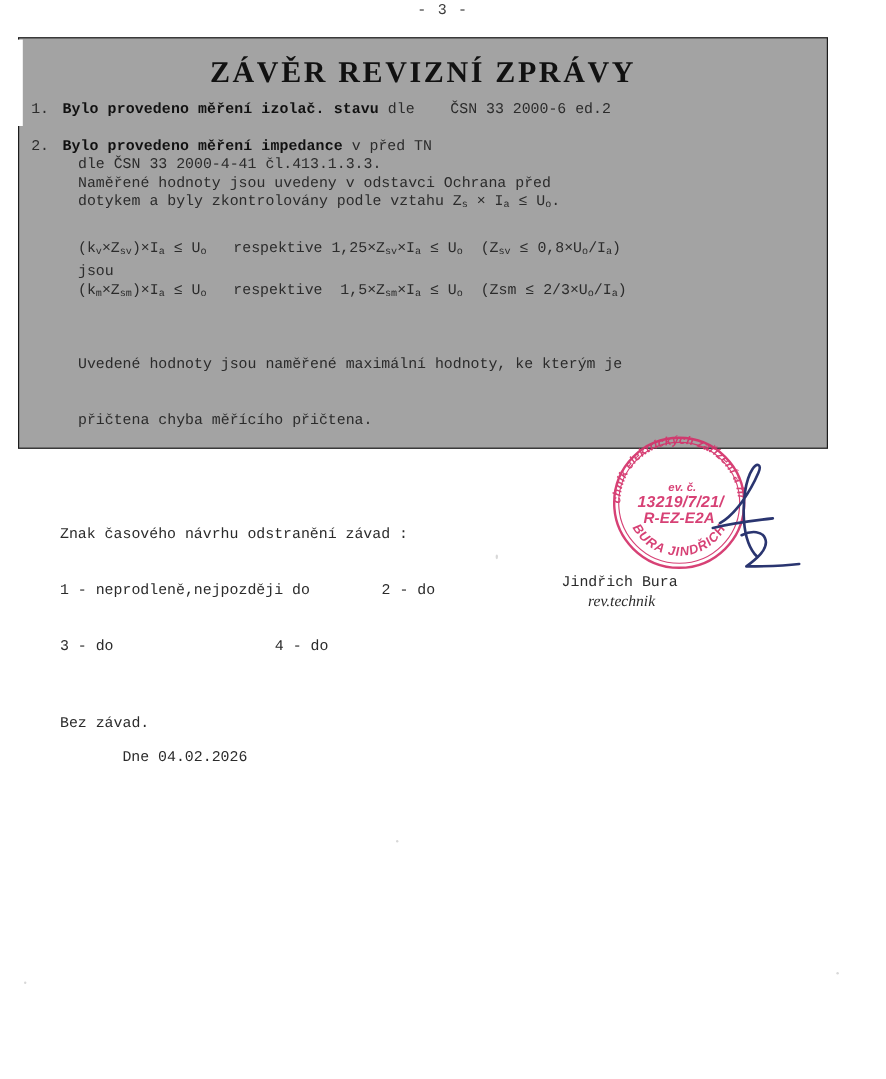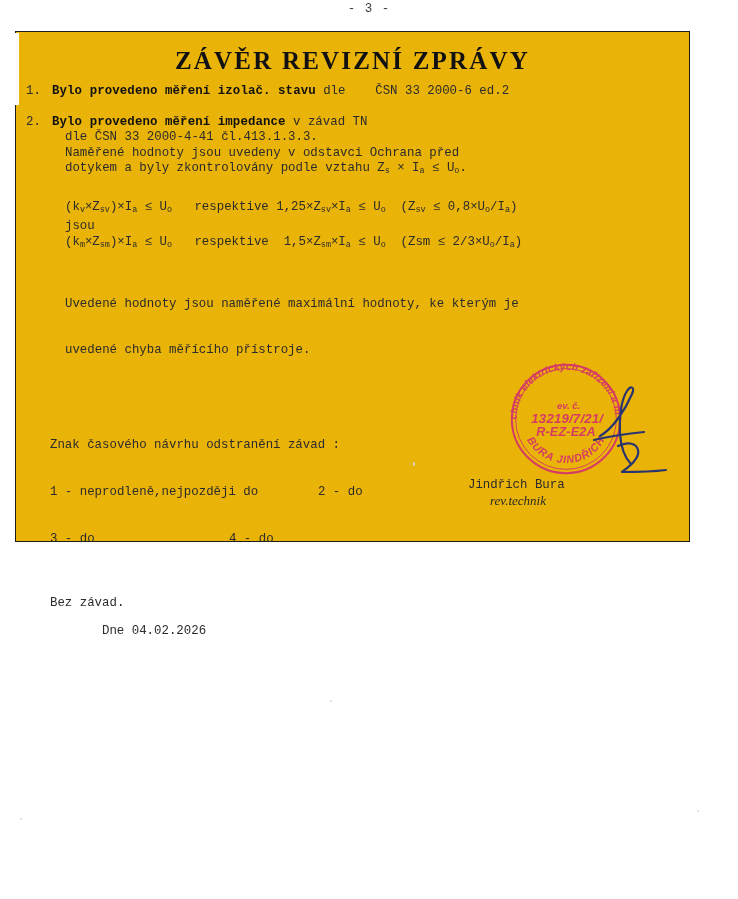--- a/index.html
+++ b/index.html
@@ -30,24 +30,24 @@
     letter-spacing: 1px;
     color: #3a3a3a;
   }
 
   
   .doc-frame {
     position: absolute;
     left: 15px;
     top: 31px;
     width: 675px;
-    height: 511px;
+    height: 343px;
     box-sizing: border-box;
     border: 1.6px solid #1c1c1c;
-    background: #eab308;
+    background: #a3a3a3;
   }
   
   .frame-mask-top {
     position: absolute;
     left: 16px;
     top: 29px;
     width: 29px;
     height: 5px;
     background: #fff;
   }
@@ -185,39 +185,39 @@
 
     <div class="num-item">
       <span class="marker">1.</span>
       <div class="line"><b class="hdr">Bylo provedeno měření izolač. stavu</b><span> dle    ČSN 33 2000-6 ed.2</span></div>
     </div>
 
     <div class="spacer-sm"></div>
 
     <div class="num-item">
       <span class="marker">2.</span>
-      <div class="line"><b class="hdr">Bylo provedeno měření impedance</b><span> v závad TN</span></div>
+      <div class="line"><b class="hdr">Bylo provedeno měření impedance</b><span> v před TN</span></div>
       <div class="line indent">dle ČSN 33 2000-4-41 čl.413.1.3.3.</div>
       <div class="line indent">Naměřené hodnoty jsou uvedeny v odstavci Ochrana před</div>
       <div class="line indent"><span>dotykem a byly zkontrolovány podle vztahu Z<sub>s</sub> × I<sub>a</sub> ≤ U<sub>o</sub>.</span></div>
     </div>
 
     <div class="spacer-md"></div>
 
     <div class="formulas">
       <div class="frow">(k<sub>v</sub>×Z<sub>sv</sub>)×I<sub>a</sub> ≤ U<sub>o</sub>   respektive 1,25×Z<sub>sv</sub>×I<sub>a</sub> ≤ U<sub>o</sub>  (Z<sub>sv</sub> ≤ 0,8×U<sub>o</sub>/I<sub>a</sub>)</div>
       <div class="frow">jsou</div>
       <div class="frow">(k<sub>m</sub>×Z<sub>sm</sub>)×I<sub>a</sub> ≤ U<sub>o</sub>   respektive  1,5×Z<sub>sm</sub>×I<sub>a</sub> ≤ U<sub>o</sub>  (Zsm ≤ 2/3×U<sub>o</sub>/I<sub>a</sub>)</div>
     </div>
 
     <div class="spacer-md"></div>
 
     <div class="para">
       <div>Uvedené hodnoty jsou naměřené maximální hodnoty, ke kterým je</div>
-      <div>uvedené chyba měřícího přístroje.</div>
+      <div>přičtena chyba měřícího přičtena.</div>
     </div>
 
     <div class="spacer-lg"></div>
 
     <div class="znak">
       <div>Znak časového návrhu odstranění závad :</div>
       <div><span style="display:inline-block;width:268px">1 - neprodleně,nejpozději do</span><span>2 - do</span></div>
       <div><span style="display:inline-block;width:179px">3 - do</span><span>4 - do</span></div>
     </div>
 

